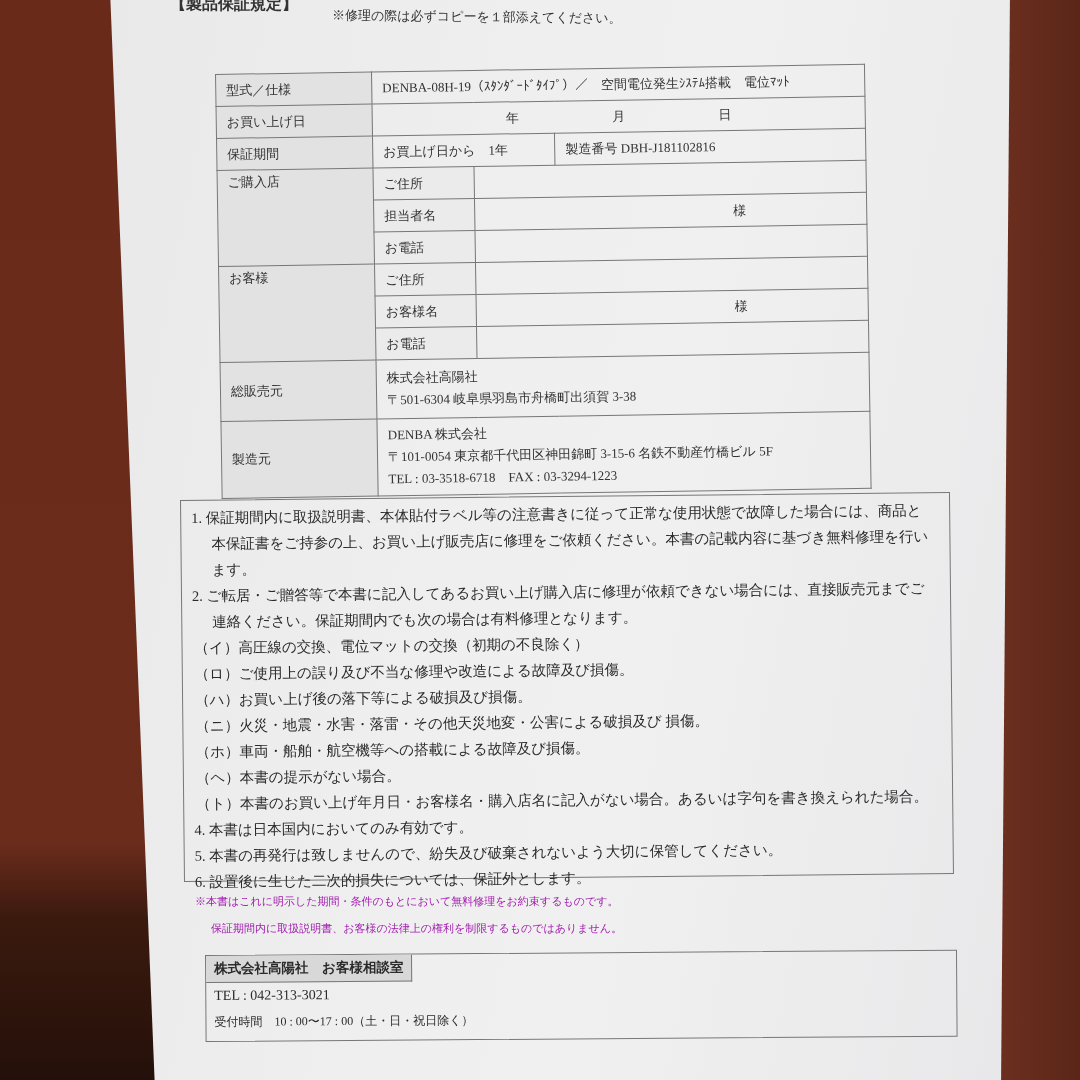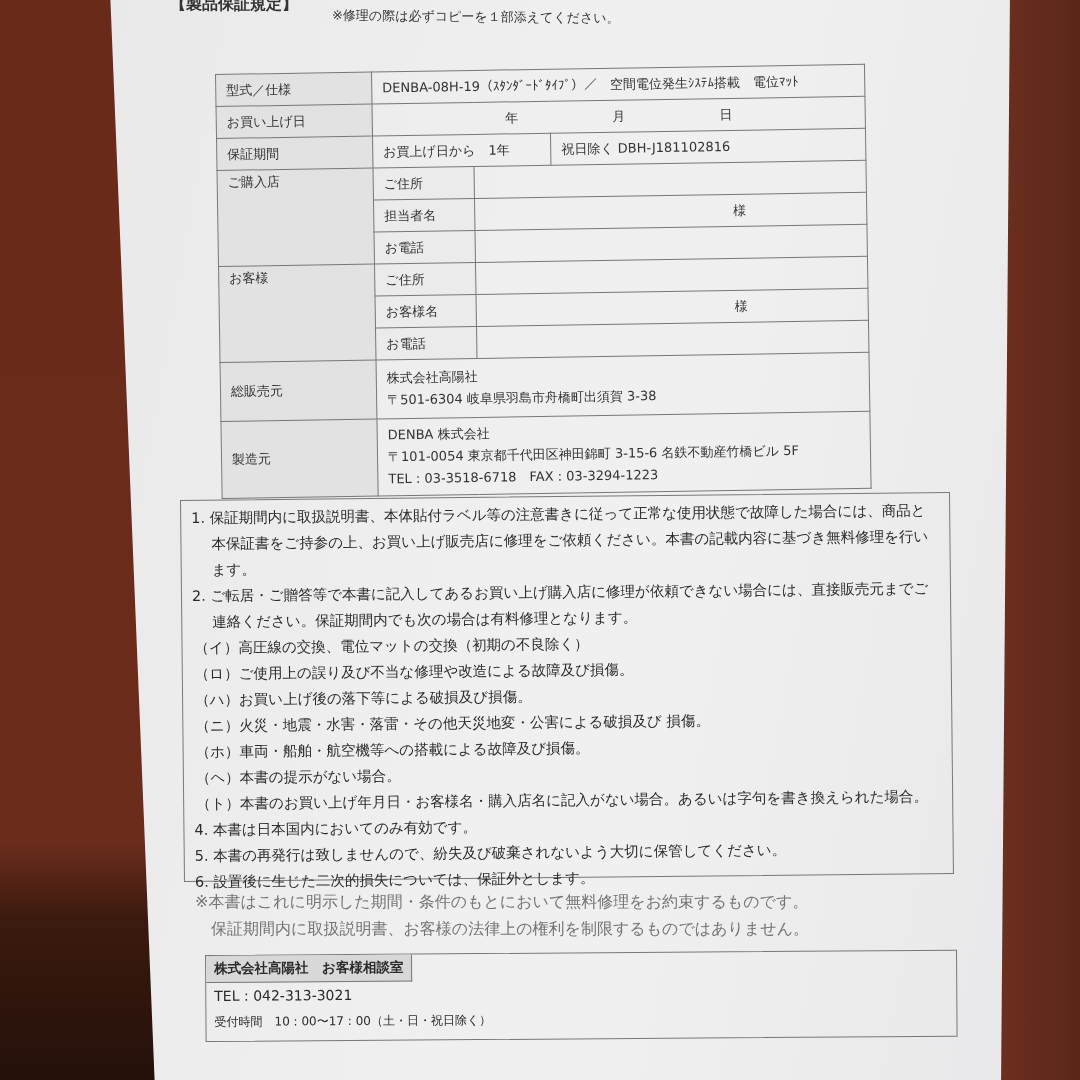--- a/index.html
+++ b/index.html
@@ -17,21 +17,21 @@
     position:absolute; left:0; top:0; width:200px; height:1080px;
     background: linear-gradient(180deg, #6a2a1a 0%, #6b2c1c 78%, #3b1a0e 85%, #24100a 100%);
   }
   .paper {
     position:absolute; left:110px; top:-10px; width:900px; height:1100px;
     background: linear-gradient(100deg, #e9e9ea 0%, #efefef 40%, #f1f0f0 60%, #e8e8ea 100%);
     clip-path: polygon(0 0, 100% 0, 99% 100%, 5% 100%);
     box-shadow: 0 0 10px rgba(0,0,0,0.4);
   }
   .content {
-    position:absolute; left:0; top:0; width:1080px; height:788px;
+    position:absolute; left:0; top:0; width:1080px; height:788px;font-family:Liberation Serif, serif;
   }
   .header-title {
     position:absolute; left:170px; top:-6px; font-size:16px; font-weight:bold; color:#333;
   }
   .header-note {
     position:absolute; left:332px; top:8px; font-size:13px; color:#333;
     transform: rotate(0.6deg);
   }
   table.spec {
     position:absolute; left:215px; top:74px; width:650px;
@@ -49,21 +49,21 @@
   .terms {
     position:absolute; left:180px; top:500px; width:770px; height:382px;
     border:1px solid #777; font-size:14.5px; color:#2b2b2b;
     transform: rotate(-0.6deg); transform-origin:left top;
     padding:4px 10px; box-sizing:border-box;
   }
   .terms .line { line-height:26px; white-space:nowrap; }
   .terms .indent { padding-left:20px; }
   .terms .sub { padding-left:2px; }
   .footnote {
-    position:absolute; left:195px; top:888px; font-size:16px; color:#737373;
+    position:absolute; left:195px; top:888px; font-size:11px; color:#a21caf;
     line-height:27px;
   }
   .footnote .indent { padding-left:16px; }
   .contact {
     position:absolute; left:205px; top:955px; width:750px; height:85px;
     border:1px solid #777; font-size:13px; color:#2b2b2b;
     transform: rotate(-0.4deg); transform-origin:left top;
   }
   .contact .title {
     display:inline-block; background:#d8d8d8; padding:4px 8px; border-right:1px solid #777; border-bottom:1px solid #777;
@@ -95,21 +95,21 @@
       <td colspan="3" class="center">
         <span>年</span><span class="spacer"></span>
         <span>月</span><span class="spacer"></span>
         <span>日</span>
       </td>
     </tr>
     <tr>
       <td class="label">保証期間</td>
       <td colspan="2">お買上げ日から　1年</td>
       <td>
-        <span>祝日除く</span>
+        <span>製造番号</span>
         <span>DBH-J181102816</span>
       </td>
     </tr>
 
     <tr>
       <td class="label" rowspan="3" style="vertical-align:top">ご購入店</td>
       <td class="sublabel">ご住所</td>
       <td colspan="2"></td>
     </tr>
     <tr>

